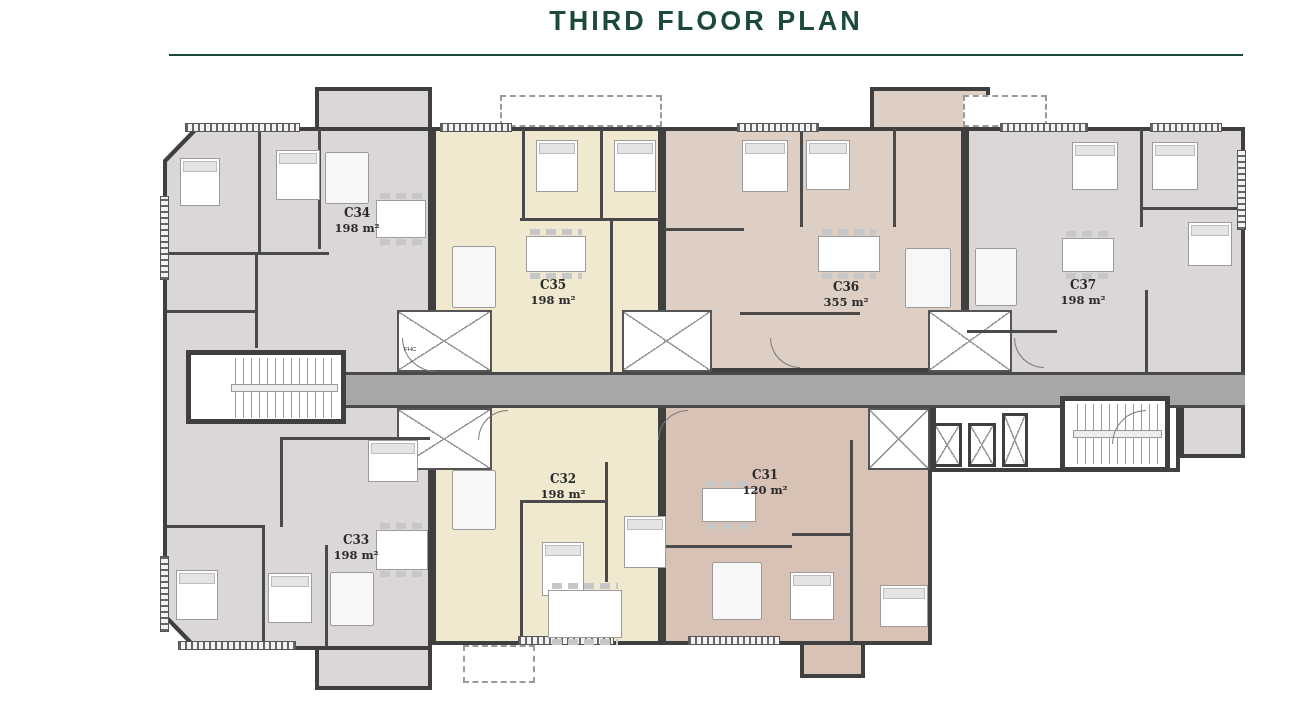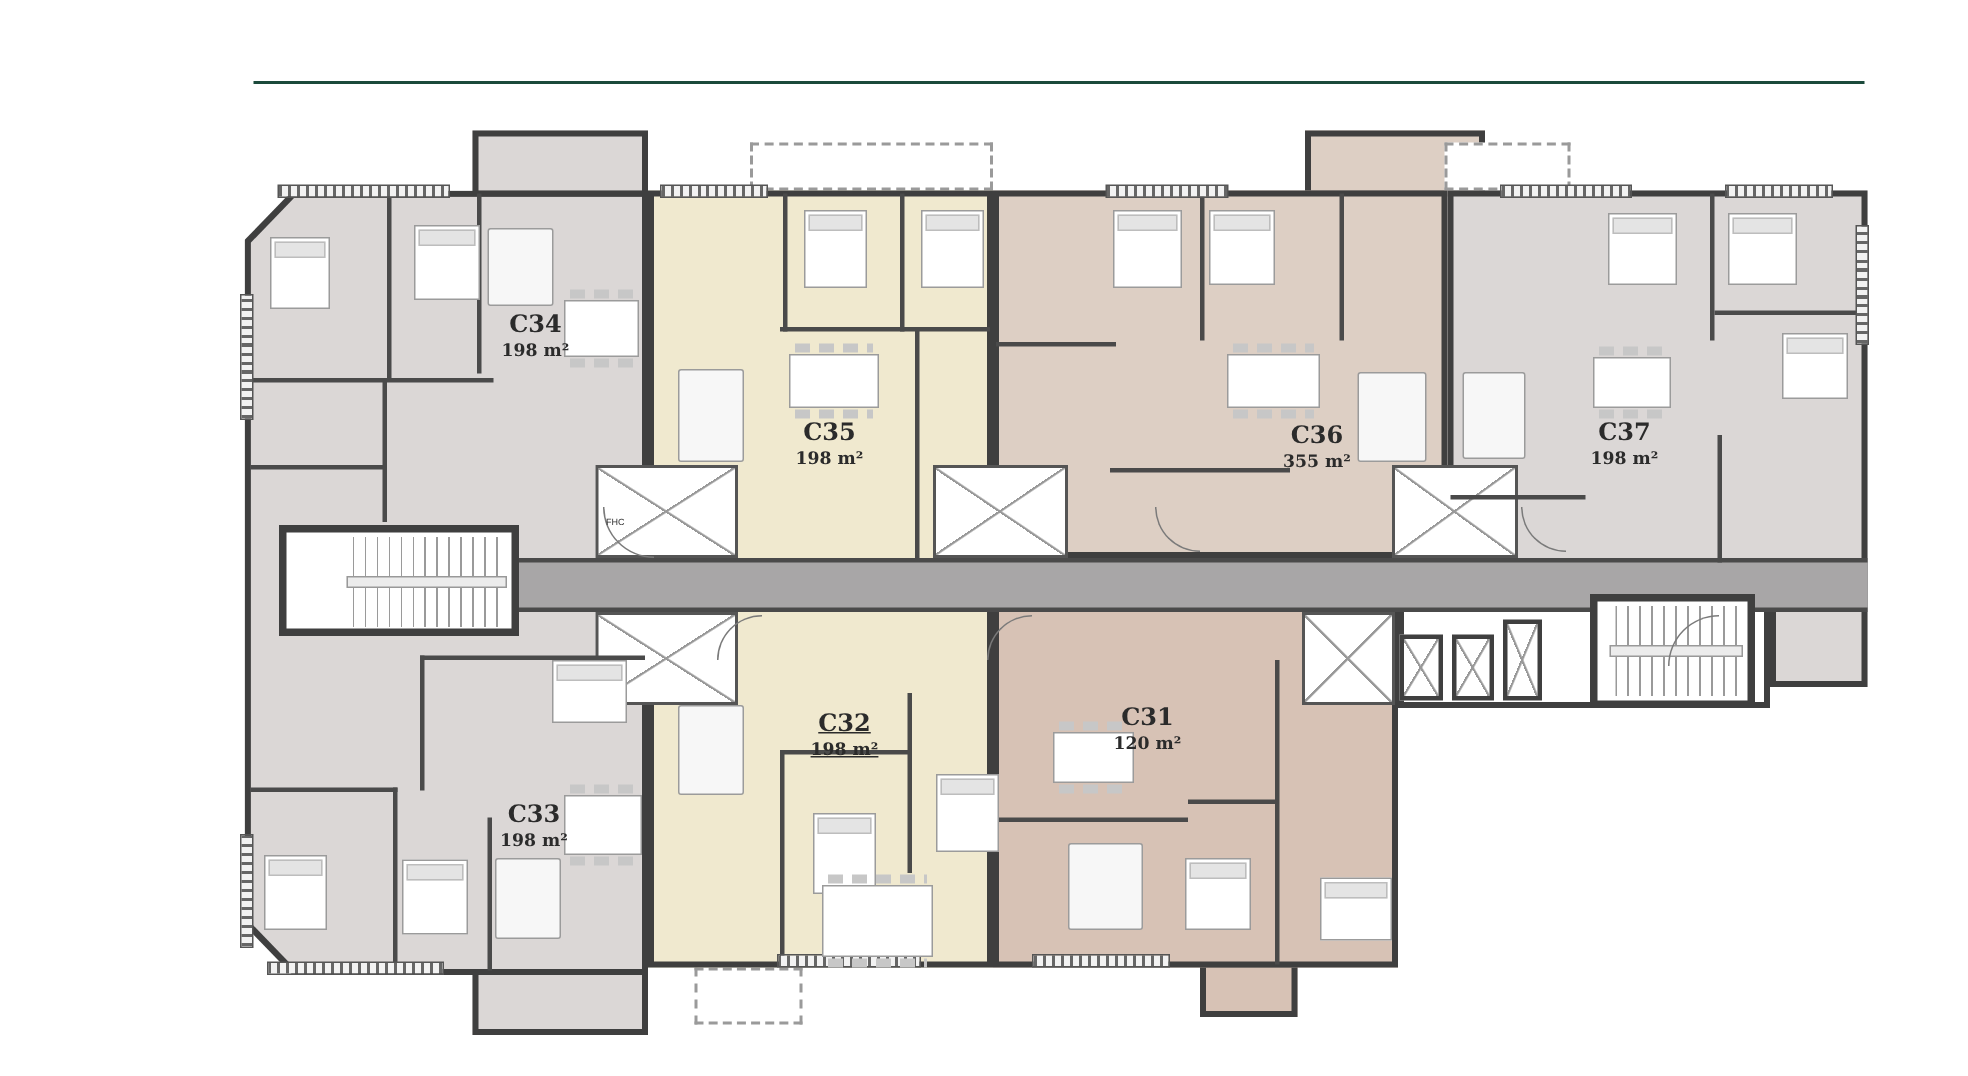--- a/index.html
+++ b/index.html
@@ -41,28 +41,29 @@
       background:repeating-linear-gradient(90deg,#c7c7c7 0 10px,transparent 10px 16px);}
   .table::after{content:'';position:absolute;left:3px;right:3px;bottom:-8px;height:6px;
       background:repeating-linear-gradient(90deg,#c7c7c7 0 10px,transparent 10px 16px);}
   .sofa{background:#f7f7f7;border-radius:2px;}
   .arc{position:absolute;box-sizing:border-box;}
   .arc.bl{border-left:1px solid #7a7a7a;border-bottom:1px solid #7a7a7a;border-bottom-left-radius:100%;}
   .arc.tl{border-left:1px solid #7a7a7a;border-top:1px solid #7a7a7a;border-top-left-radius:100%;}
   
   .unit-label{position:absolute;transform:translate(-50%,0);text-align:center;
       font-family:"DejaVu Serif","Liberation Serif",serif;color:#2b2b2b;line-height:1.25;}
-  .unit-label .uid{font-size:16px;font-weight:bold;}
+  .unit-label .uid{font-size:12px;font-weight:bold;}
   .unit-label .uarea{font-size:11.5px;font-weight:bold;}
   .tiny{position:absolute;font-size:6px;color:#333;}
 </style>
 </head>
 <body>
 
 <div class="page">
+  <h1 class="title">THIRD FLOOR PLAN</h1>
   <div class="rule"></div>
 
   <div class="plan">
 
     <div class="zone" style="left:315px;top:87px;width:117px;height:44px;background:var(--unit-gray);"></div>
     <div class="zone" style="left:870px;top:87px;width:120px;height:44px;background:var(--unit-tan);"></div>
     <div class="zone" style="left:315px;top:646px;width:117px;height:44px;background:var(--unit-gray);"></div>
     <div class="zone" style="left:800px;top:641px;width:65px;height:37px;background:var(--unit-tan-dark);"></div>
     <div class="dashed" style="left:500px;top:95px;width:162px;height:32px;"></div>
     <div class="dashed" style="left:963px;top:95px;width:84px;height:32px;"></div>
@@ -191,33 +192,33 @@
     <div class="tiny" style="left:404px;top:346px;">FHC</div>
 
     <div class="unit-label" style="left:357px;top:206px;">
       <div class="uid">C34</div>
       <div class="uarea">198 m²</div>
     </div>
     <div class="unit-label" style="left:553px;top:278px;">
       <div class="uid">C35</div>
       <div class="uarea">198 m²</div>
     </div>
-    <div class="unit-label" style="left:846px;top:280px;margin-left:32px;">
+    <div class="unit-label" style="left:846px;top:280px;">
       <div class="uid">C36</div>
       <div class="uarea">355 m²</div>
     </div>
     <div class="unit-label" style="left:1083px;top:278px;">
       <div class="uid">C37</div>
       <div class="uarea">198 m²</div>
     </div>
     <div class="unit-label" style="left:765px;top:468px;">
       <div class="uid">C31</div>
       <div class="uarea">120 m²</div>
     </div>
-    <div class="unit-label" style="left:563px;top:472px;text-decoration:underline;">
+    <div class="unit-label" style="left:563px;top:472px;">
       <div class="uid">C32</div>
       <div class="uarea">198 m²</div>
     </div>
     <div class="unit-label" style="left:356px;top:533px;">
       <div class="uid">C33</div>
       <div class="uarea">198 m²</div>
     </div>
 
   </div>
 </div>

